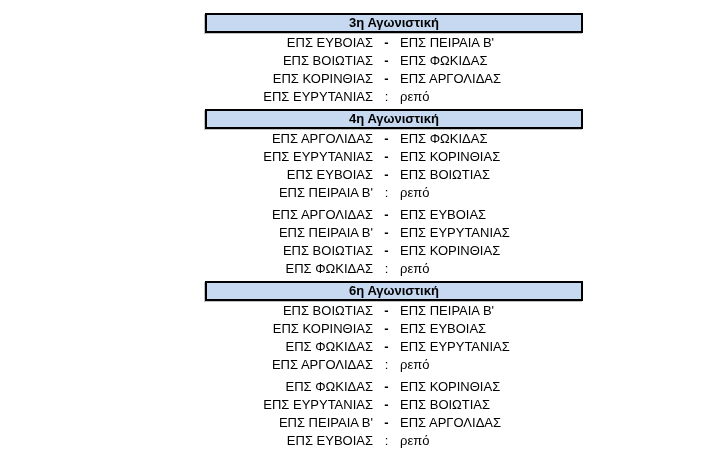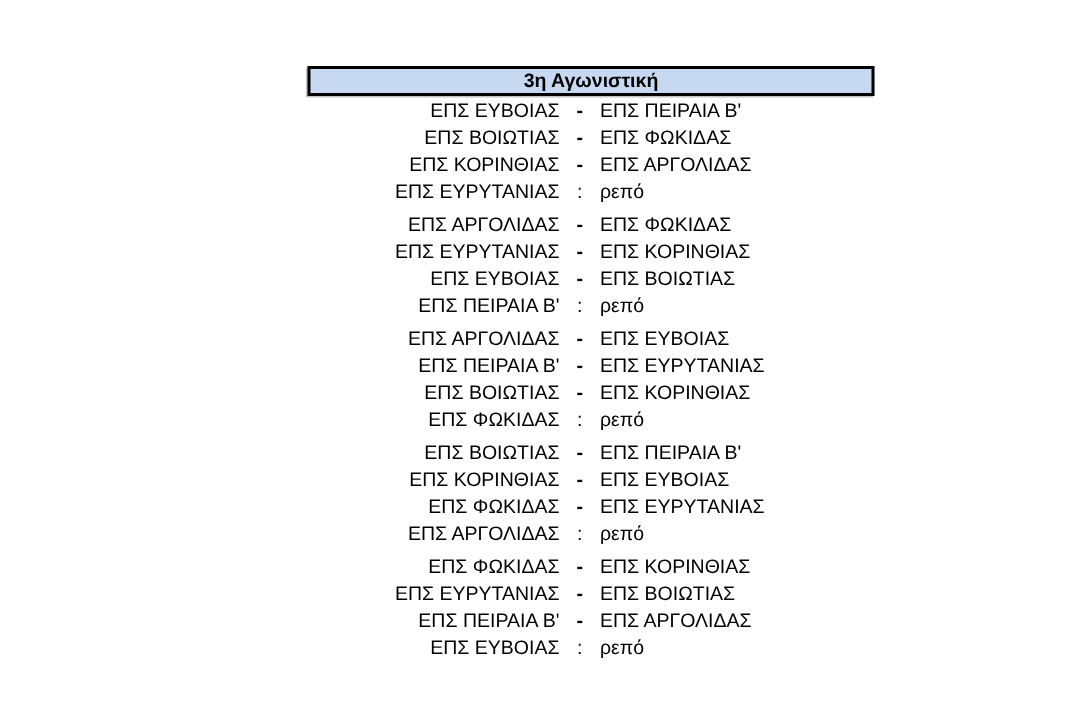--- a/index.html
+++ b/index.html
@@ -21,21 +21,20 @@
   }
   .matchday-header {
     height: 20px;
     background: var(--header-fill, #c6d9f1);
     border: 2px solid var(--header-border, #000000);
     text-align: center;
     font-weight: bold;
     font-size: 13px;
     line-height: 16px;
     box-shadow: -1px 1px 0 rgba(120,120,120,0.45);
-    margin-top: 31px;
   }
   .matchday-rows {
     padding-top: 1px;
   }
   .fixture-row {
     display: flex;
     height: 18px;
     align-items: center;
     font-size: 13px;
     line-height: 18px;
@@ -88,20 +87,23 @@
 
   <div class="fixture-row">
     <span class="home-team">ΕΠΣ ΕΥΡΥΤΑΝΙΑΣ</span>
     <span class="separator">:</span>
     <span class="away-team">ρεπό</span>
   </div>
 </div>
   </div>
 
   <div class="matchday-section">
+    <div class="matchday-header">
+      <span>4η Αγωνιστική</span>
+    </div>
     <div class="matchday-rows">
   <div class="fixture-row">
     <span class="home-team">ΕΠΣ ΑΡΓΟΛΙΔΑΣ</span>
     <span class="separator dash">-</span>
     <span class="away-team">ΕΠΣ ΦΩΚΙΔΑΣ</span>
   </div>
 
   <div class="fixture-row">
     <span class="home-team">ΕΠΣ ΕΥΡΥΤΑΝΙΑΣ</span>
     <span class="separator dash">-</span>
@@ -144,20 +146,23 @@
 
   <div class="fixture-row">
     <span class="home-team">ΕΠΣ ΦΩΚΙΔΑΣ</span>
     <span class="separator">:</span>
     <span class="away-team">ρεπό</span>
   </div>
 </div>
   </div>
 
   <div class="matchday-section">
+    <div class="matchday-header">
+      <span>6η Αγωνιστική</span>
+    </div>
     <div class="matchday-rows">
   <div class="fixture-row">
     <span class="home-team">ΕΠΣ ΒΟΙΩΤΙΑΣ</span>
     <span class="separator dash">-</span>
     <span class="away-team">ΕΠΣ ΠΕΙΡΑΙΑ Β'</span>
   </div>
 
   <div class="fixture-row">
     <span class="home-team">ΕΠΣ ΚΟΡΙΝΘΙΑΣ</span>
     <span class="separator dash">-</span>

